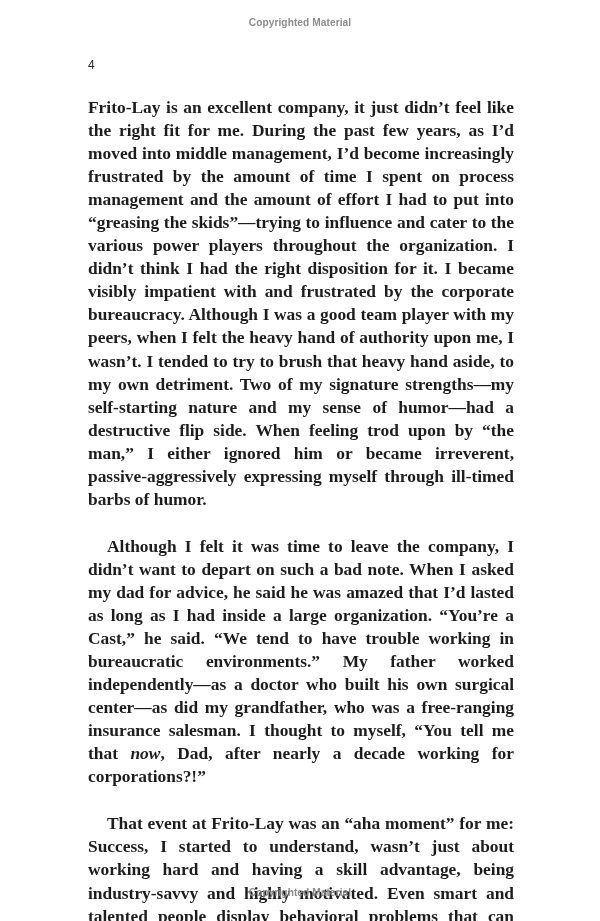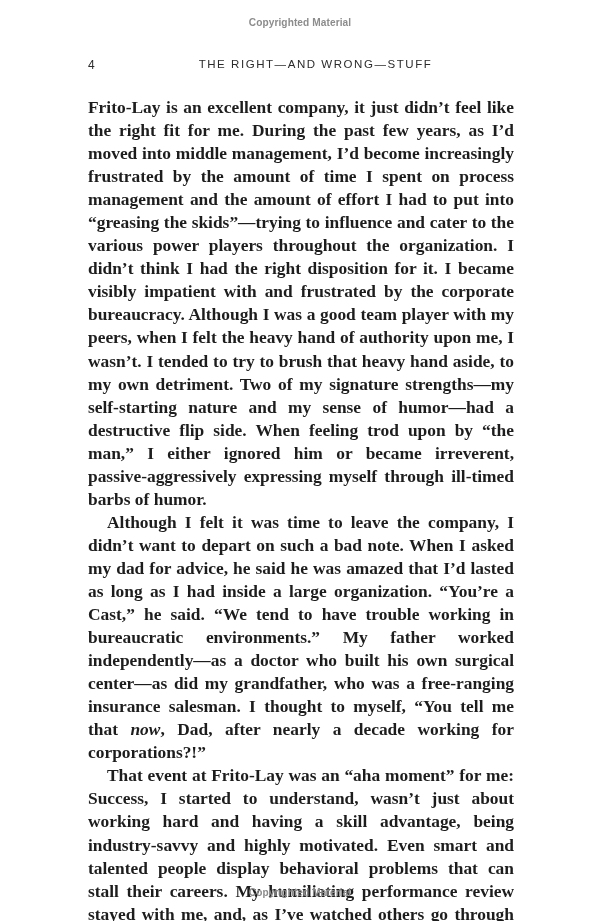--- a/index.html
+++ b/index.html
@@ -77,38 +77,38 @@
     text-justify: inter-word;
     -webkit-font-smoothing: antialiased;
   }
   .body-text p {
     margin: 0;
     text-indent: 0;
     font-weight: bold;
   }
   .body-text p + p {
     text-indent: 19px;
+    margin-top: 24px;
   }
   .body-text p:last-child {
     text-align: justify;
   }
   em {
     font-style: italic;
   }
 </style>
 </head>
 <body>
 
 <div class="page">
 
   <div class="watermark watermark-top">Copyrighted Material</div>
 
   <div class="running-head">
     <span class="folio">4</span>
-    <span class="head-title">THE RIGHT—AND WRONG—STUFF</span>
   </div>
 
   <div class="body-text">
     <p>Frito-Lay is an excellent company, it just didn’t feel like the right fit for me. During the past few years, as I’d moved into middle management, I’d become increasingly frustrated by the amount of time I spent on process management and the amount of effort I had to put into “greasing the skids”—trying to influence and cater to the various power players throughout the organization. I didn’t think I had the right disposition for it. I became visibly impatient with and frustrated by the corporate bureaucracy. Although I was a good team player with my peers, when I felt the heavy hand of authority upon me, I wasn’t. I tended to try to brush that heavy hand aside, to my own detriment. Two of my signature strengths—my self-starting nature and my sense of humor—had a destructive flip side. When feeling trod upon by “the man,” I either ignored him or became irreverent, passive-aggressively expressing myself through ill-timed barbs of humor.</p>
     <p>Although I felt it was time to leave the company, I didn’t want to depart on such a bad note. When I asked my dad for advice, he said he was amazed that I’d lasted as long as I had inside a large organization. “You’re a Cast,” he said. “We tend to have trouble working in bureaucratic environments.” My father worked independently—as a doctor who built his own surgical center—as did my grandfather, who was a free-ranging insurance salesman. I thought to myself, “You tell me that <em>now</em>, Dad, after nearly a decade working for corporations?!”</p>
     <p>That event at Frito-Lay was an “aha moment” for me: Success, I started to understand, wasn’t just about working hard and having a skill advantage, being industry-savvy and highly motivated. Even smart and talented people display behavioral problems that can stall their careers. My humiliating performance review stayed with me, and, as I’ve watched others go through career jags, getting demoted or fired, I eventually felt compelled to conduct research to discover the answer to these</p>
   </div>
 
   <div class="watermark watermark-bottom">Copyrighted Material</div>
 

